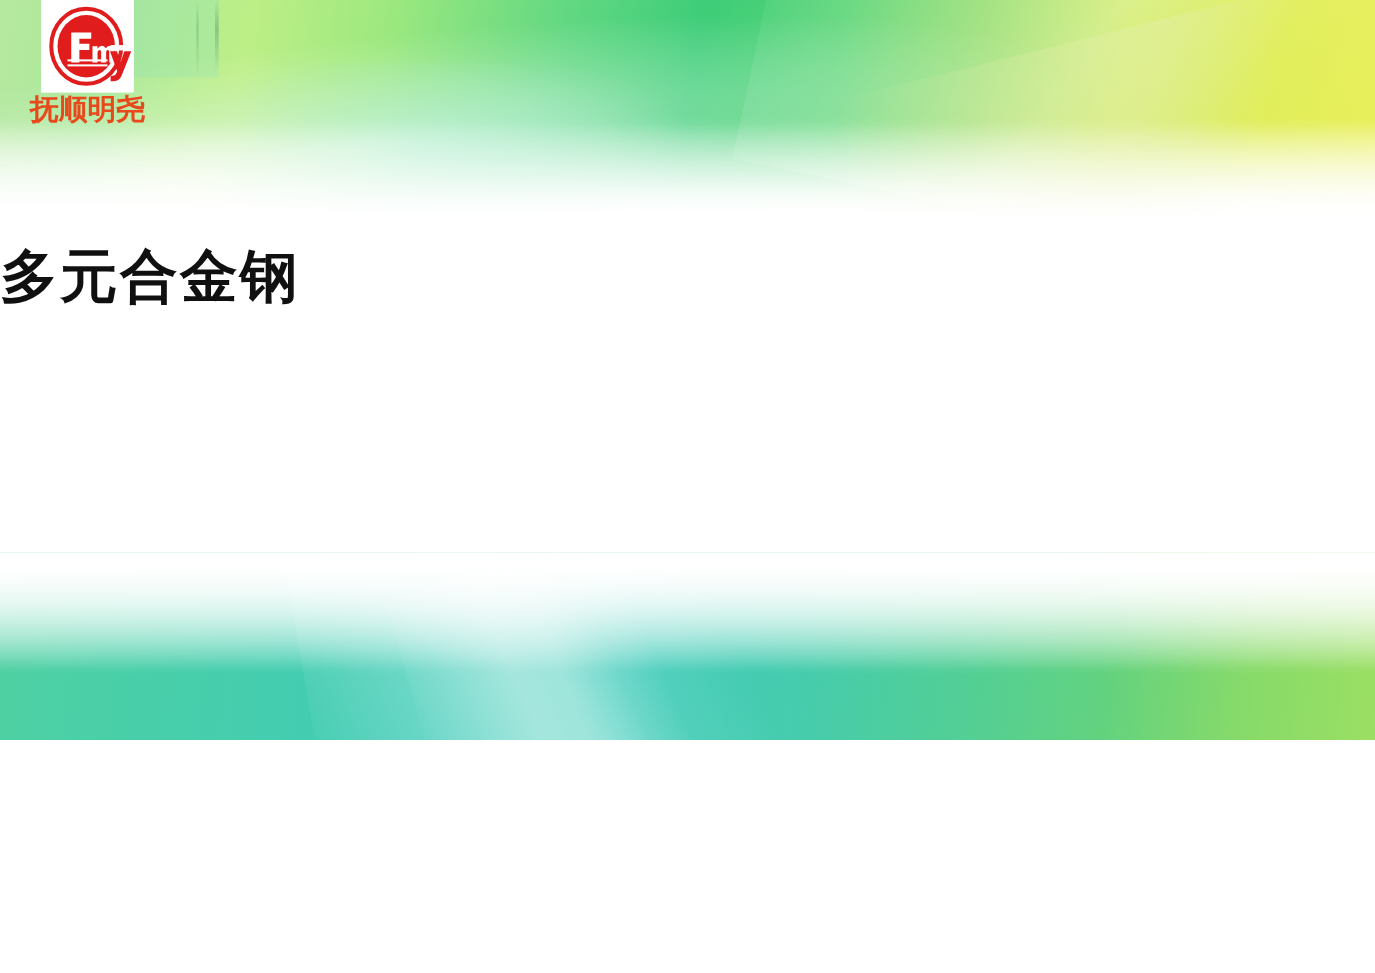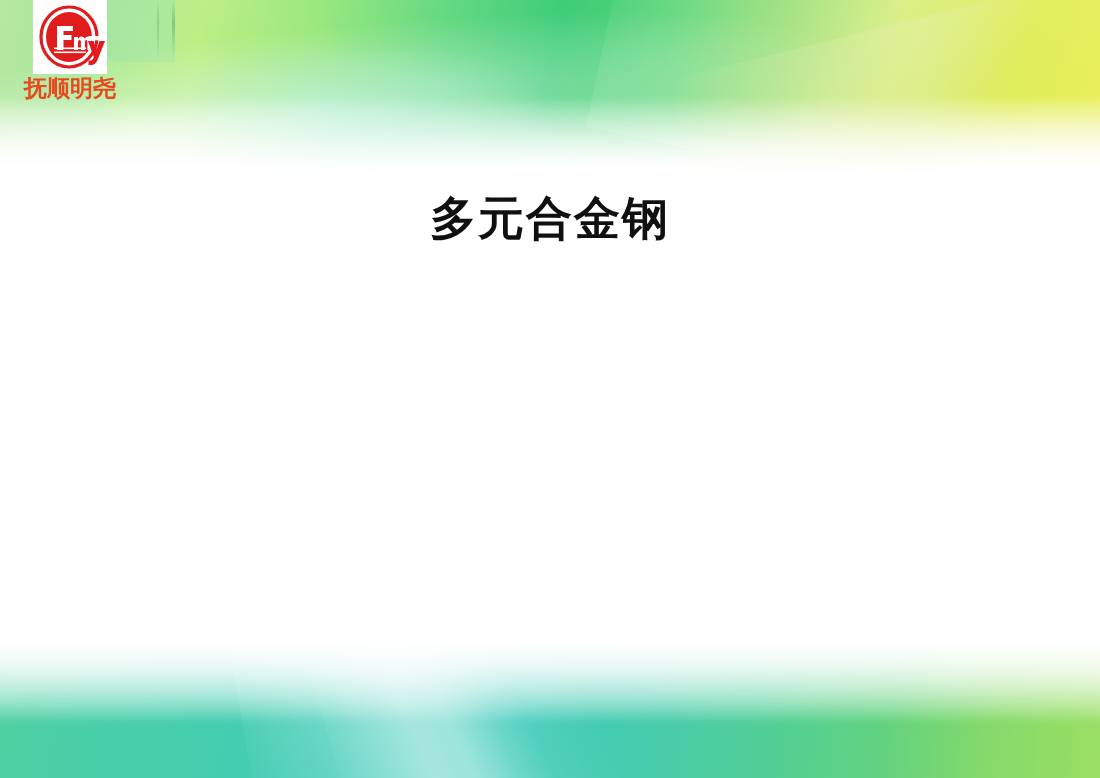--- a/index.html
+++ b/index.html
@@ -8,21 +8,21 @@
     padding: 0;
     background: #ffffff;
   }
   body {
     font-family: "DejaVu Sans", "Liberation Sans", sans-serif;
   }
 
   .slide {
     position: relative;
     width: 1100px;
-    height: 778px;
+    height: 592px;
     overflow: hidden;
     background: #ffffff;
   }
 
   
   .banner-top {
     position: absolute;
     left: 0;
     top: 0;
     width: 1100px;
@@ -246,22 +246,22 @@
     top: 0;
     width: 1100px;
     height: 778px;
     z-index: 10;
   }
   .slide-title {
     position: absolute;
     left: 0;
     top: 166px;
     width: 1100px;
-    text-align: center;
-    font-family: Liberation Mono, monospace;
+    text-align: left;
+    font-family: Liberation Serif, serif;
     font-size: 46px;
     font-weight: 700;
     color: #101010;
     letter-spacing: 2px;
     line-height: 1.1;
   }
   .slide-body {
     position: absolute;
     left: 130px;
     top: 262px;

